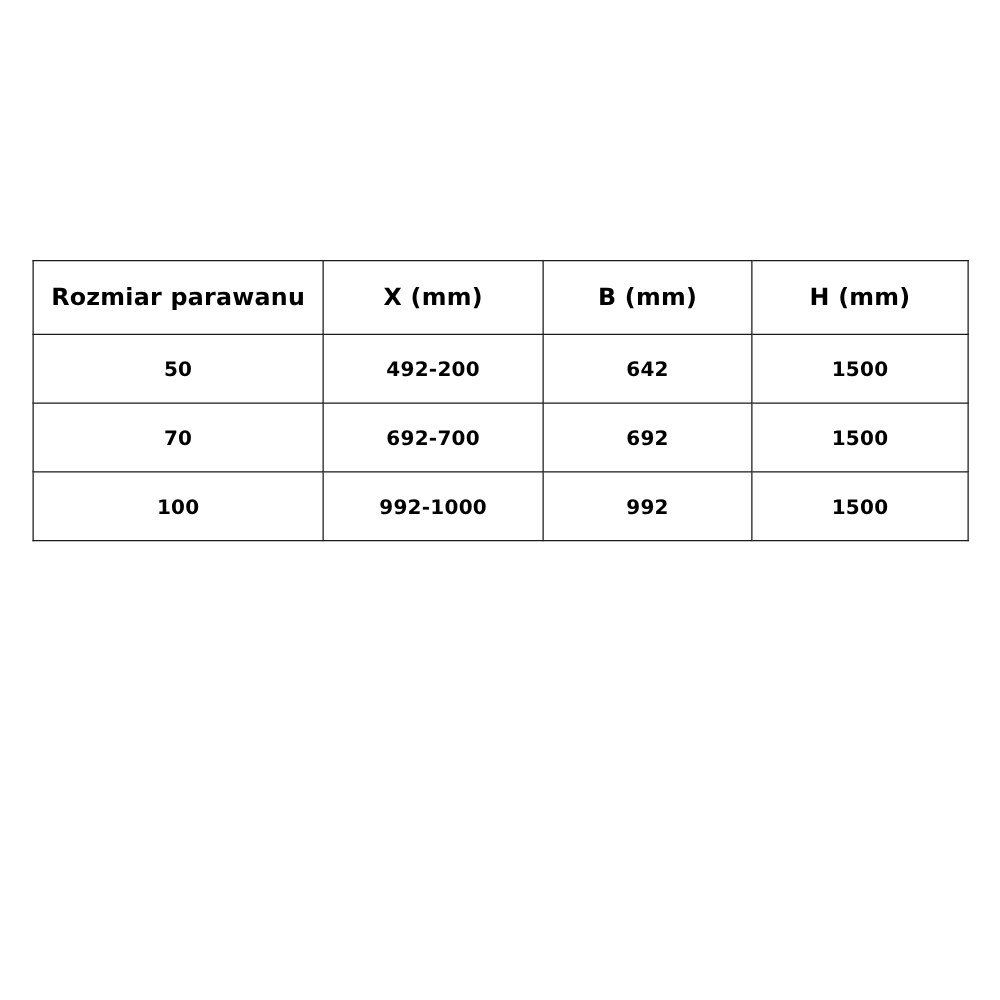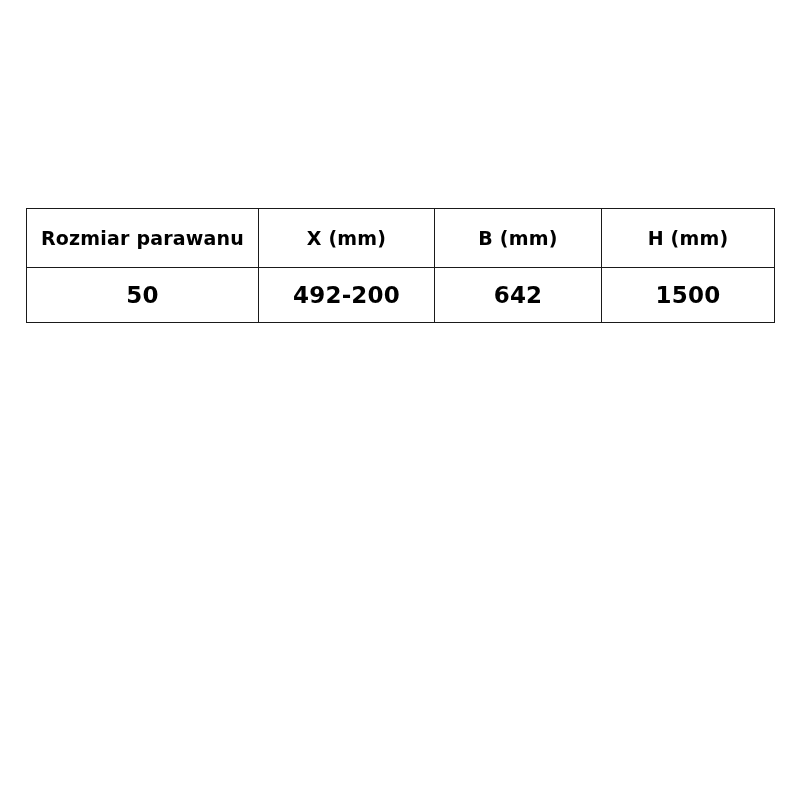--- a/index.html
+++ b/index.html
@@ -39,21 +39,21 @@
     color: #000000;
     padding: 0;
   }
   table.size-table thead th {
     height: 58px;
     font-size: 19px;
     letter-spacing: 0.2px;
   }
   table.size-table tbody td {
     height: 54px;
-    font-size: 23px;
+    font-size: 16px;
     letter-spacing: 0.2px;
   }
   col.c-name { width: 232px; }
   col.c-x    { width: 176px; }
   col.c-b    { width: 167px; }
   col.c-h    { width: 173px; }
 </style>
 </head>
 <body>
 
@@ -74,16 +74,28 @@
           <th>H (mm)</th>
         </tr>
       </thead>
       <tbody>
         <tr>
           <td>50</td>
           <td>492-200</td>
           <td>642</td>
           <td>1500</td>
         </tr>
+        <tr>
+          <td>70</td>
+          <td>692-700</td>
+          <td>692</td>
+          <td>1500</td>
+        </tr>
+        <tr>
+          <td>100</td>
+          <td>992-1000</td>
+          <td>992</td>
+          <td>1500</td>
+        </tr>
       </tbody>
     </table>
   </div>
 </div>
 
 </body></html>

